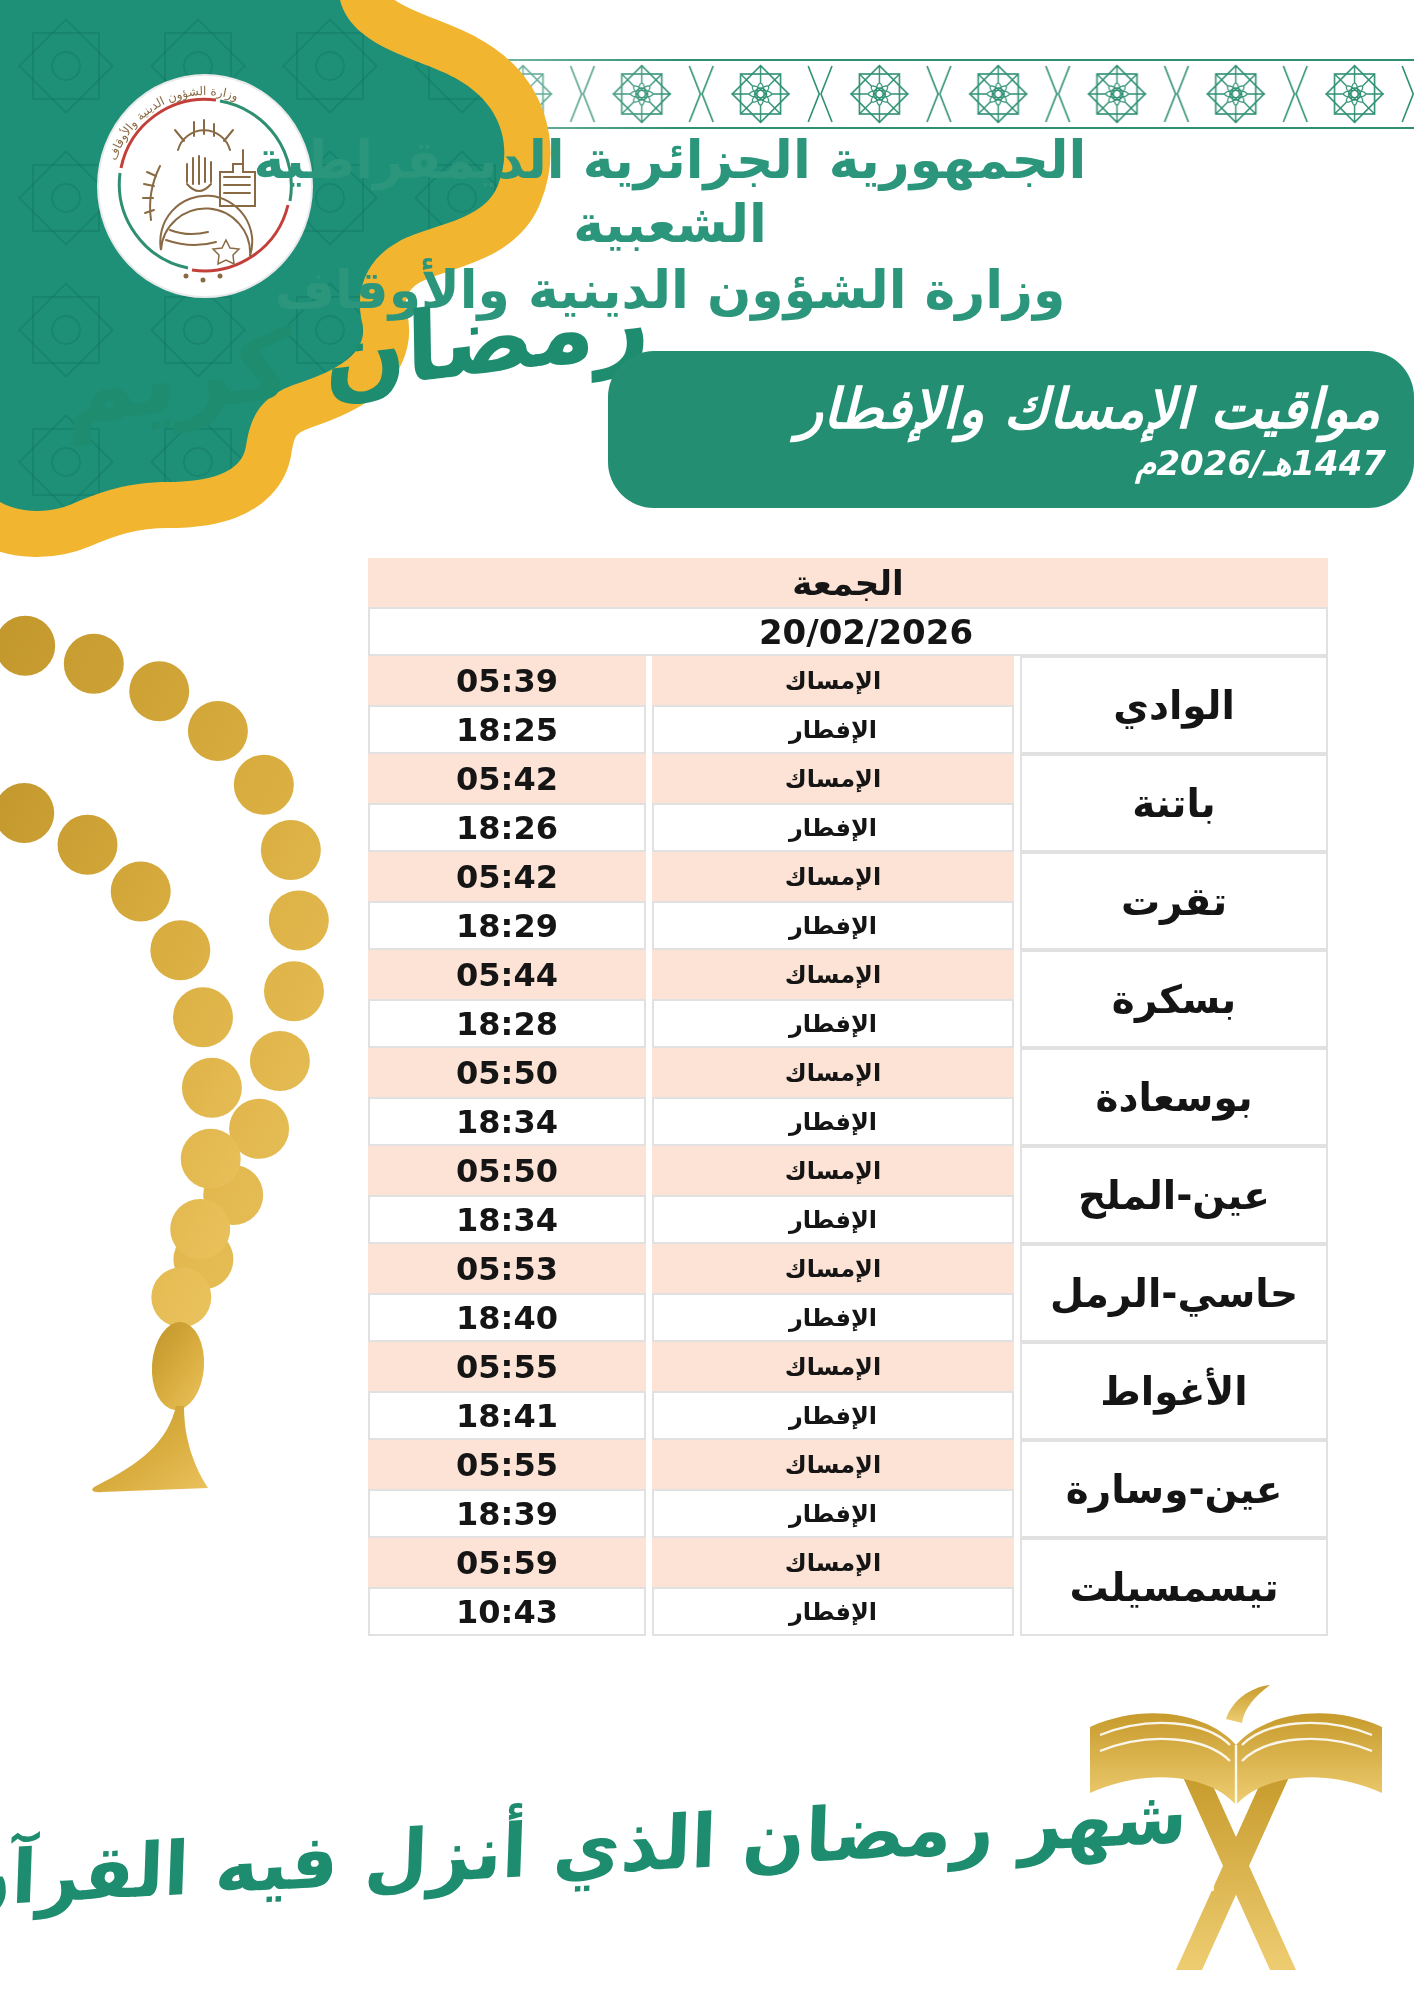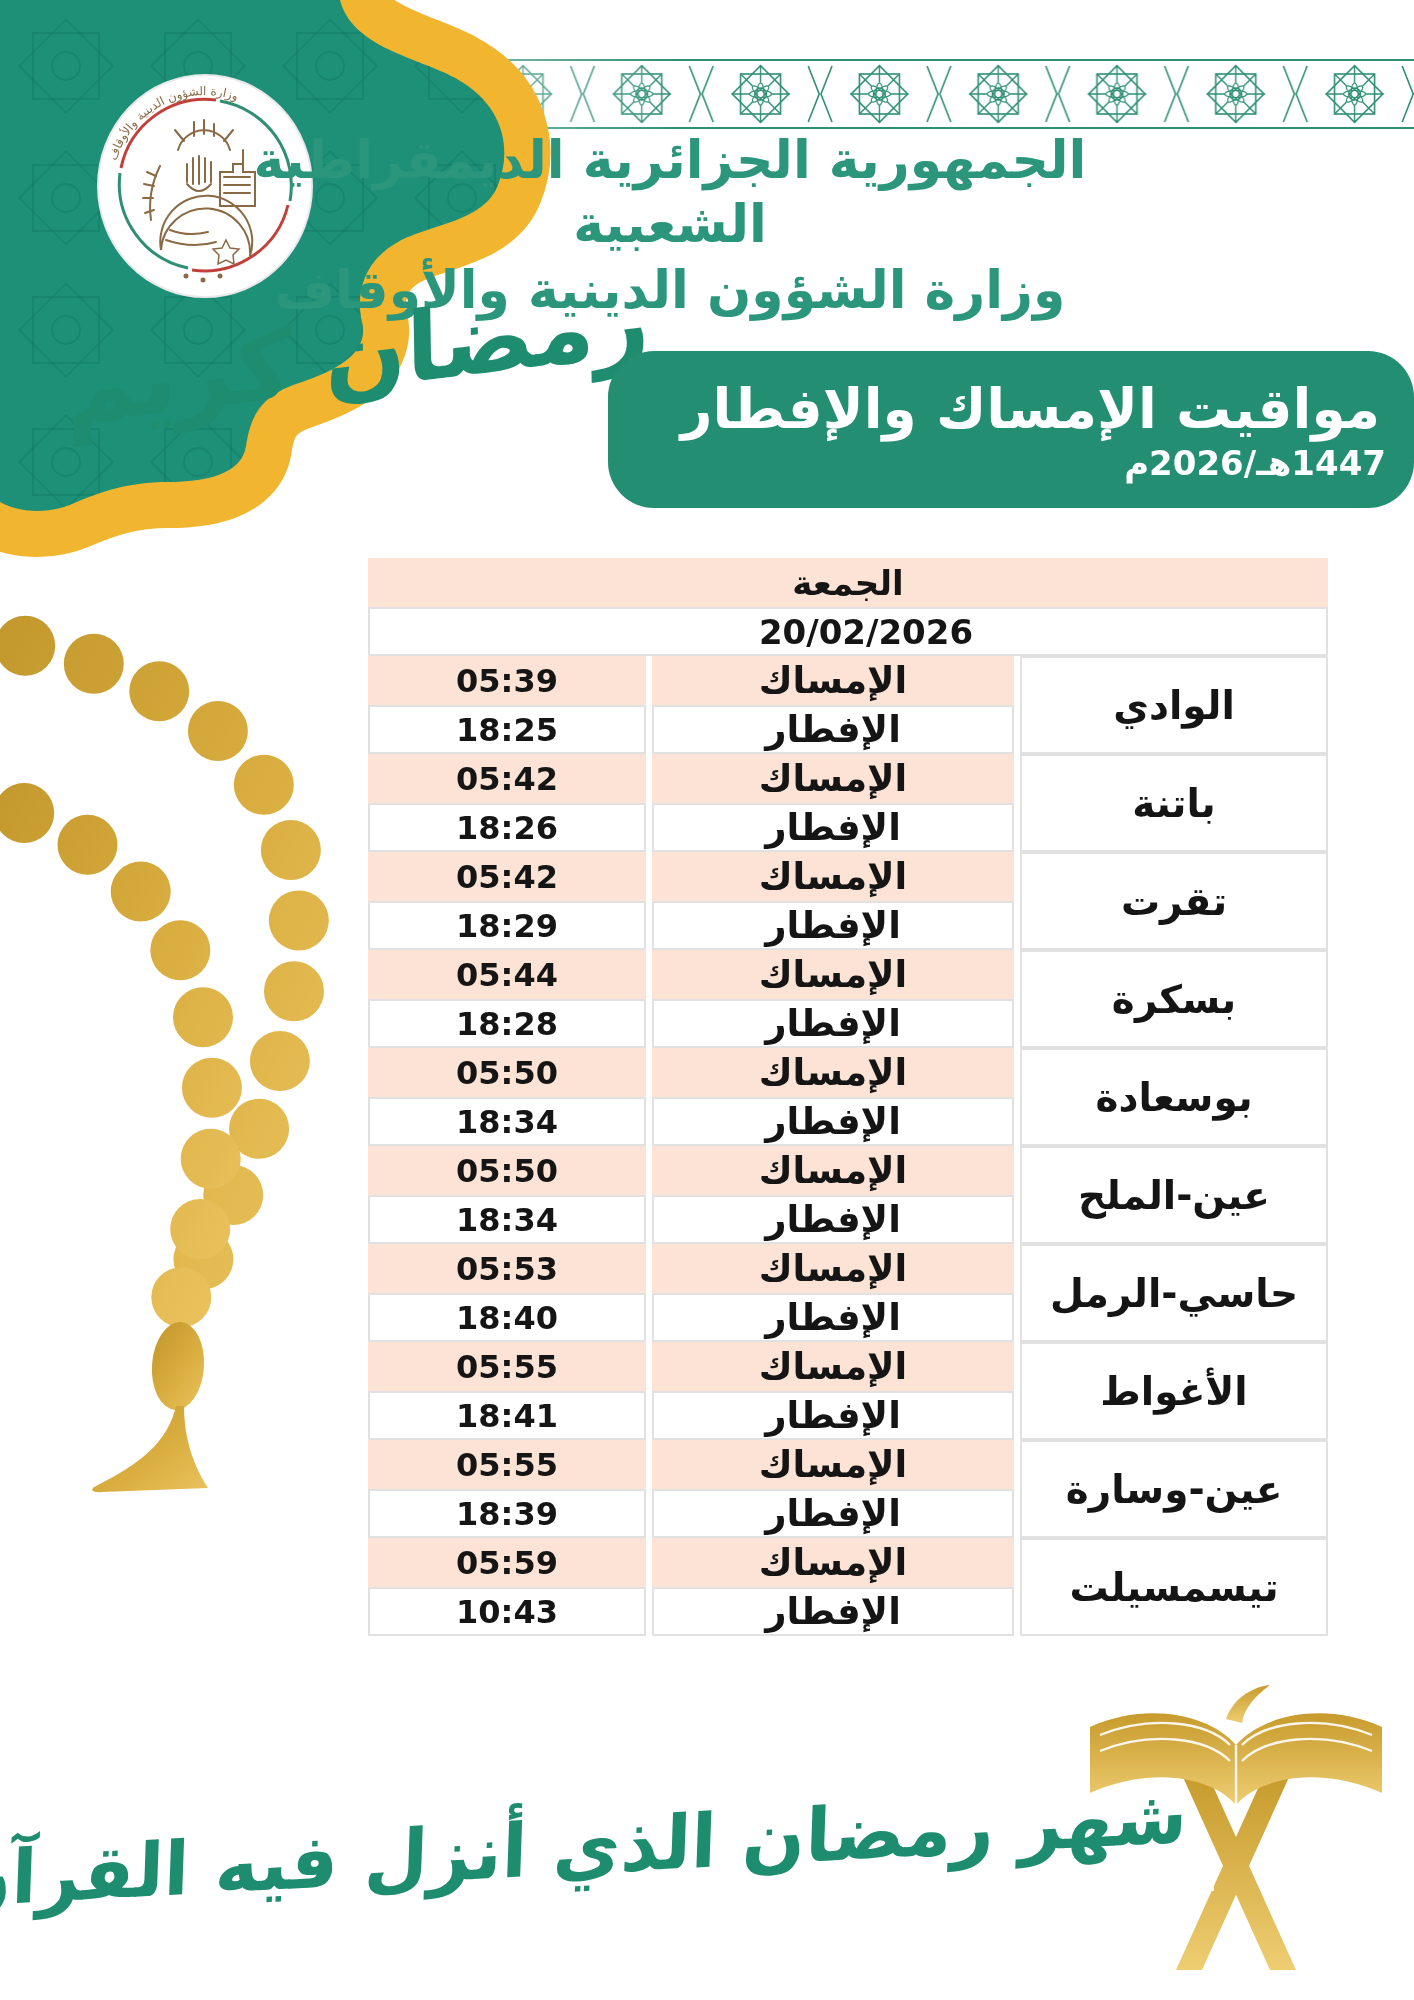--- a/index.html
+++ b/index.html
@@ -21,38 +21,38 @@
     display:flex;align-items:center;justify-content:center;
     color:#1e8c6e;font-weight:bold;font-size:96px;white-space:nowrap;
     transform:rotate(-7deg) skewX(-6deg);
   }
 
   
   .banner{
     left:608px;top:351px;width:806px;height:157px;background:#238e71;
     border-radius:46px;color:#ffffff;font-weight:bold;
     display:flex;flex-direction:column;justify-content:center;
-    padding:0;box-sizing:border-box;
+    padding:0;box-sizing:border-box;font-style:italic;
   }
   .banner-title{font-size:55px;line-height:64px;text-align:right;padding:6px 34px 0 0;}
   .banner-year{font-size:34px;line-height:40px;text-align:right;padding:2px 28px 6px 0;}
 
   
   .timetable{
     left:368px;top:558px;width:789px;
     display:grid;grid-template-columns:278px 362px 308px;
     grid-auto-rows:49px;column-gap:6px;row-gap:0;
     color:#151515;font-weight:bold;direction:ltr;
   }
   .cell{display:flex;align-items:center;justify-content:center;box-sizing:border-box;}
   .cell.pink{background:#fce3d5;}
   .cell.white{background:#ffffff;border:2px solid #e1e1e1;}
   .cell.full{grid-column:1 / -1;}
   .cell.time{font-size:32px;}
-  .cell.label{font-size:37px;direction:rtl;}
+  .cell.label{font-size:24px;direction:rtl;}
   .cell.city{font-size:39px;grid-row:span 2;direction:rtl;}
   .cell.day{font-size:34px;direction:rtl;}
   .cell.date{font-size:34px;padding-left:36px;}
 
   
   .verse{
     left:48px;top:1738px;width:1040px;height:220px;
     display:flex;align-items:center;justify-content:center;
     color:#1e8c6e;font-weight:bold;font-size:74px;white-space:nowrap;
     transform:rotate(-3deg) skewX(-5deg);

